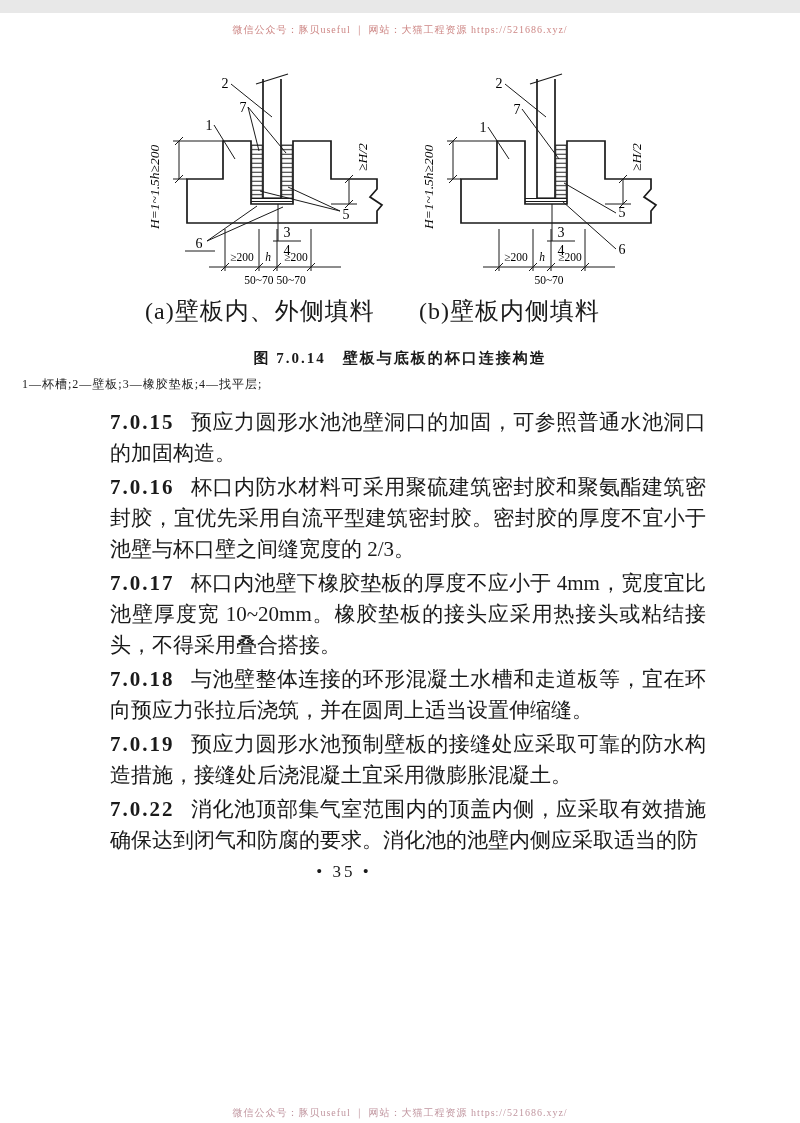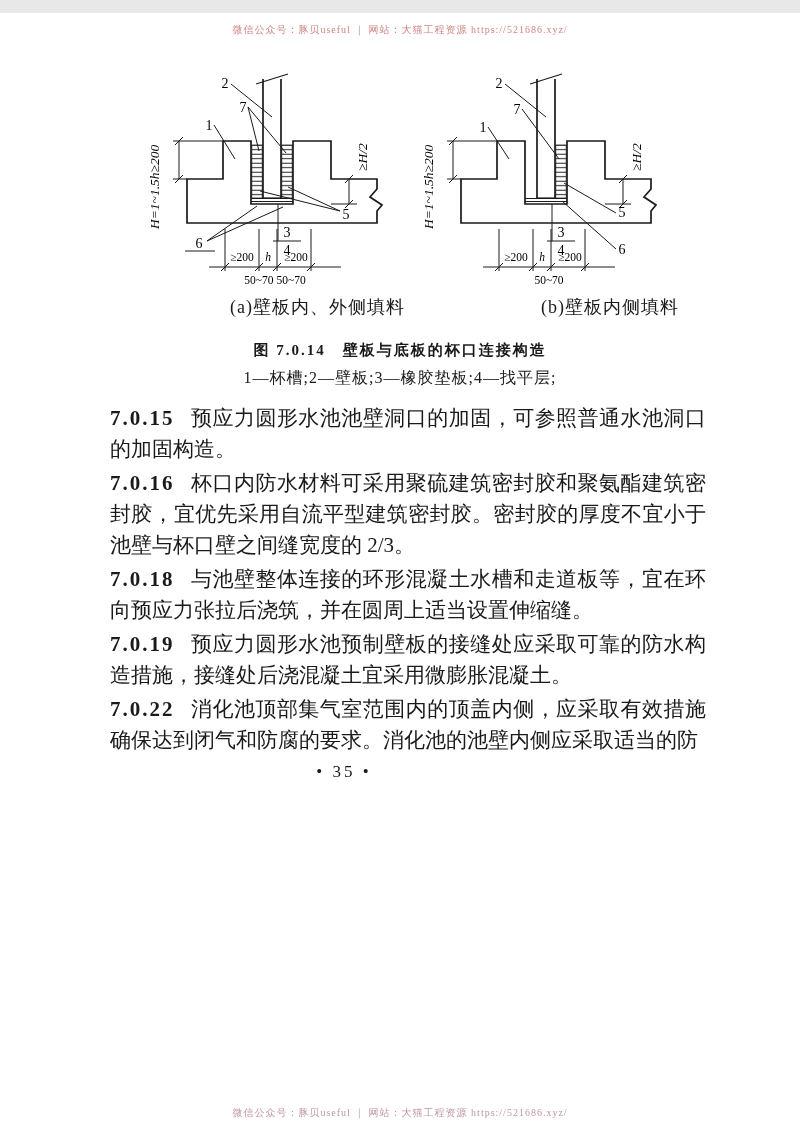--- a/index.html
+++ b/index.html
@@ -24,37 +24,37 @@
   .figure-wrap{
     padding-top:58px;
     display:flex;
     justify-content:center;
     gap:14px;
     padding-left:24px;
   }
   .subfig{width:260px;}
   .subfig svg{display:block;}
   .subfig-caption{
-    text-align:right;
-    font-size:18px;
+    text-align:left;
+    font-size:24px;
     margin-top:2px;
     letter-spacing:1px;
   }
   .fig-title{
     text-align:center;
     font-weight:bold;
     font-size:15px;
     margin-top:22px;
     letter-spacing:2px;
   }
   .fig-legend{
-    text-align:center;
-    font-size:16px;
+    font-size:12px;
     margin-top:8px;
     letter-spacing:1px;
+    padding-left:22px;
   }
   .body-text{
     margin:14px 94px 0 110px;
   }
   .section{
     font-size:21px;
     line-height:31px;
     text-align:justify;
     margin:0 0 3px 0;
   }
@@ -245,20 +245,21 @@
       <div class="subfig-caption">(b)壁板内侧填料</div>
     </div>
   </div>
 
   <div class="fig-title">图 7.0.14　壁板与底板的杯口连接构造</div>
   <div class="fig-legend">1—杯槽;2—壁板;3—橡胶垫板;4—找平层;</div>
 
   <div class="body-text">
     <p class="section"><span class="num">7.0.15</span><span>预应力圆形水池池壁洞口的加固，可参照普通水池洞口的加固构造。</span></p>
     <p class="section"><span class="num">7.0.16</span><span>杯口内防水材料可采用聚硫建筑密封胶和聚氨酯建筑密封胶，宜优先采用自流平型建筑密封胶。密封胶的厚度不宜小于池壁与杯口壁之间缝宽度的 2/3。</span></p>
+    <p class="section"><span class="num">7.0.17</span><span>杯口内池壁下橡胶垫板的厚度不应小于 4mm，宽度宜比池壁厚度宽 10~20mm。橡胶垫板的接头应采用热接头或粘结接头，不得采用叠合搭接。</span></p>
     <p class="section"><span class="num">7.0.18</span><span>与池壁整体连接的环形混凝土水槽和走道板等，宜在环向预应力张拉后浇筑，并在圆周上适当设置伸缩缝。</span></p>
     <p class="section"><span class="num">7.0.19</span><span>预应力圆形水池预制壁板的接缝处应采取可靠的防水构造措施，接缝处后浇混凝土宜采用微膨胀混凝土。</span></p>
     <p class="section"><span class="num">7.0.22</span><span>消化池顶部集气室范围内的顶盖内侧，应采取有效措施确保达到闭气和防腐的要求。消化池的池壁内侧应采取适当的防</span></p>
   </div>
 
   <div class="page-num">• 35 •</div>
 
   <div class="watermark bottom">微信公众号：豚贝useful ｜ 网站：大猫工程资源 https://521686.xyz/</div>
 </div>
 

